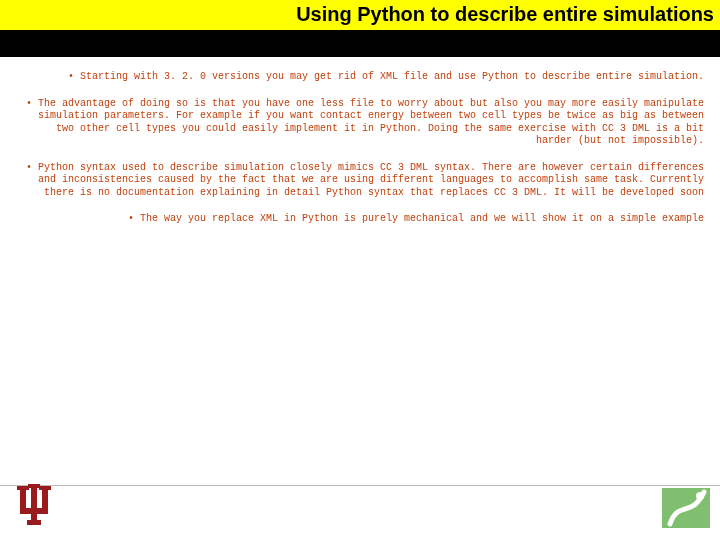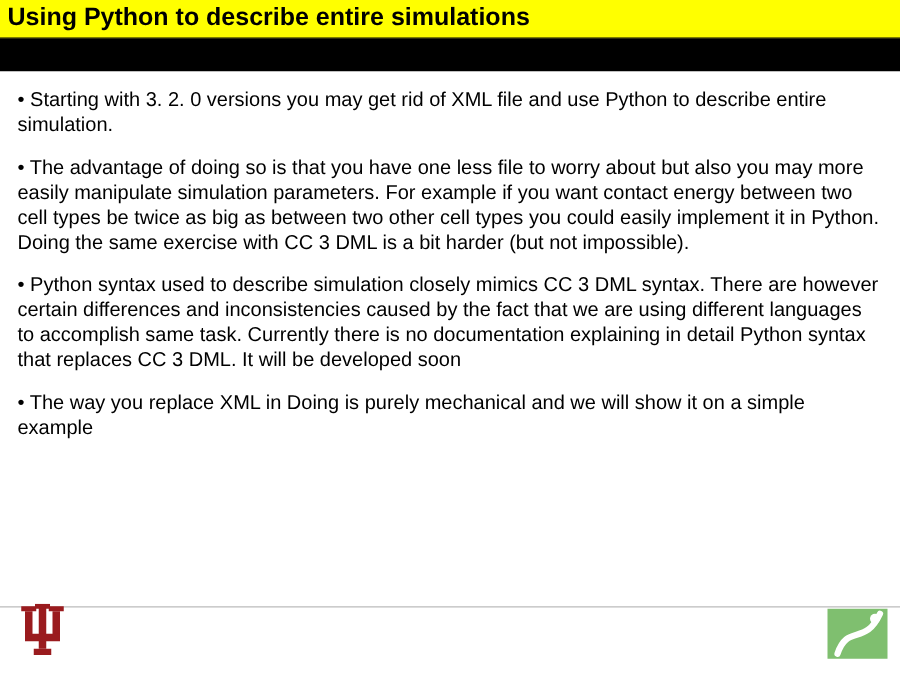--- a/index.html
+++ b/index.html
@@ -10,39 +10,41 @@
     font-family: Arial, Helvetica, sans-serif;
     background: #ffffff;
     position: relative;
     overflow: hidden;
   }
   .slide {
     width: 720px;
     height: 540px;
     position: relative;
     box-sizing: border-box;
+    text-align: right;
   }
   .title-bar {
     background: #ffff00;
     padding: 3px 6px 4px 6px;
     font-size: 20px;
     font-weight: bold;
     color: #000;
     border-bottom: 1px solid #000;
   }
   .black-strip {
     background: #000;
     height: 26px;
     width: 100%;
   }
   .content {
     padding: 14px 16px 0 14px;
-    font-size: 16px;
-    color: #000000;
+    font-size: 10px;
+    color: #c2410c;
     line-height: 1.25;
+    font-family: Liberation Mono, monospace;
   }
   .bullet {
     margin-bottom: 14px;
   }
   .footer {
     position: absolute;
     left: 0;
     right: 0;
     bottom: 0;
     height: 56px;
@@ -72,21 +74,21 @@
 
   <div class="title-bar">
     <span>Using Python to describe entire simulations</span>
   </div>
   <div class="black-strip"></div>
 
   <div class="content">
     <div class="bullet">• Starting with 3. 2. 0 versions you may get rid of XML file and use Python to describe entire simulation.</div>
     <div class="bullet">• The advantage of doing so is that you have one less file to worry about but also you may more easily manipulate simulation parameters. For example if you want contact energy between two cell types be twice as big as between two other cell types you could easily implement it in Python. Doing the same exercise with CC 3 DML is a bit harder (but not impossible).</div>
     <div class="bullet">• Python syntax used to describe simulation closely mimics CC 3 DML syntax. There are however certain differences and inconsistencies caused by the fact that we are using different languages to accomplish same task. Currently there is no documentation explaining in detail Python syntax that replaces CC 3 DML. It will be developed soon</div>
-    <div class="bullet">•  The way you replace XML in Doing is purely mechanical and we will show it on a simple example</div>
+    <div class="bullet">•  The way you replace XML in Python is purely mechanical and we will show it on a simple example</div>
   </div>
 
   <div class="footer">
     <div class="footer-line"></div>
 
     <span class="logo-left">
       <svg width="40" height="48" viewBox="0 0 40 48">
         <g fill="#9a1b1e">
           <rect x="17" y="2" width="6" height="34"></rect>
           <rect x="6" y="6" width="6" height="22"></rect>

